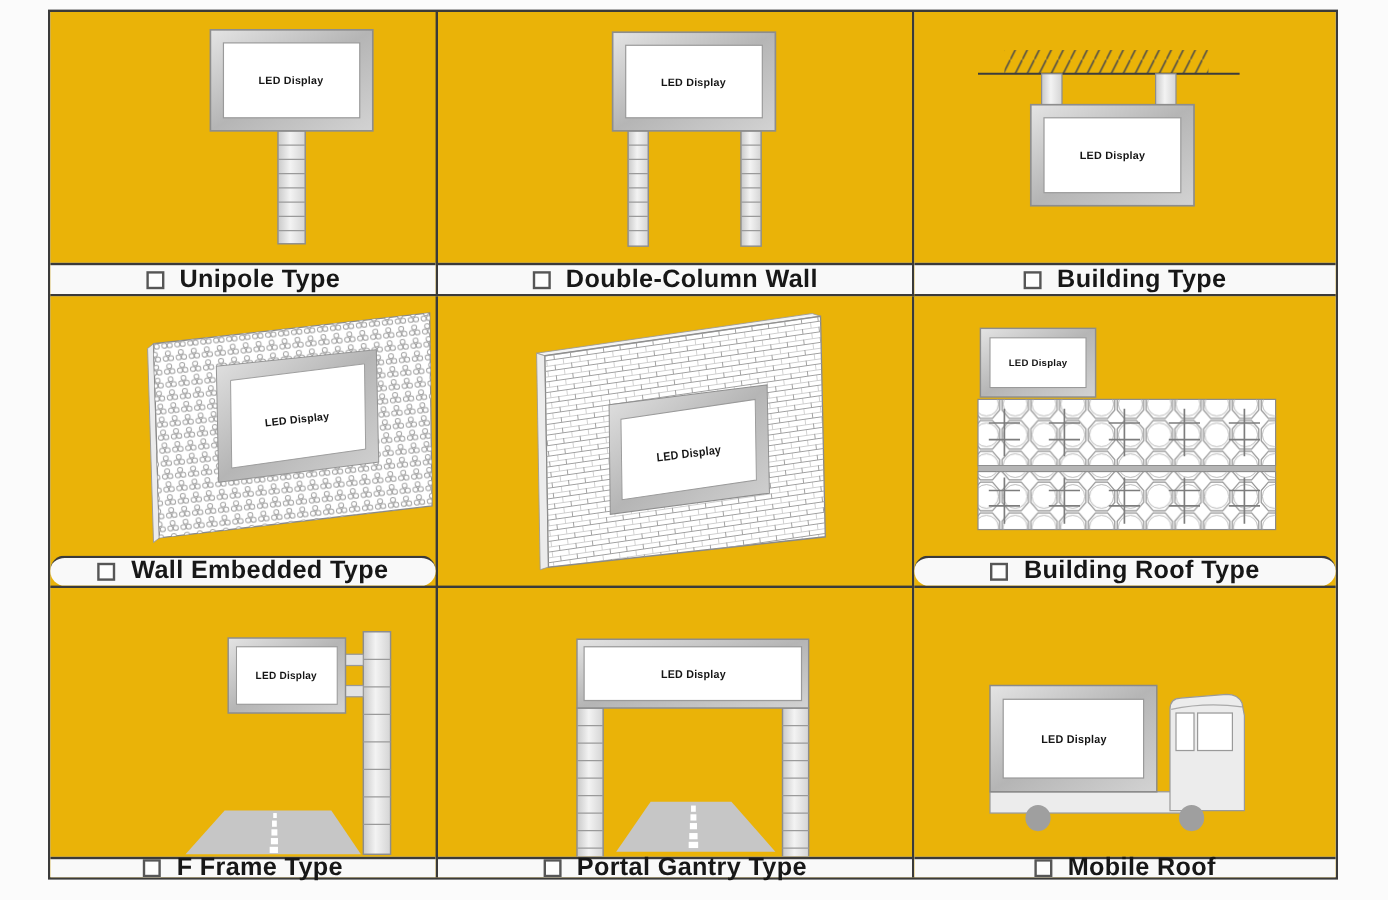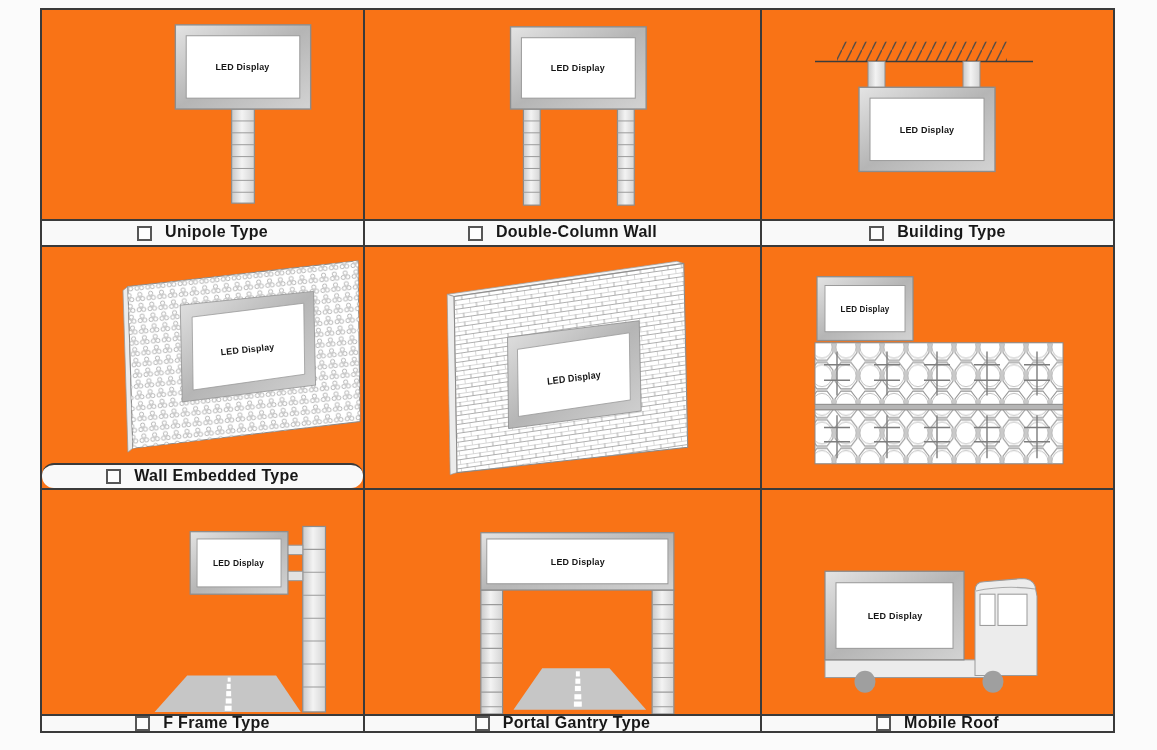--- a/index.html
+++ b/index.html
@@ -12,40 +12,40 @@
   .board{
     position:absolute;left:40px;top:8px;width:1075px;height:725px;
     box-sizing:border-box;border:2px solid #3a3a3a;background:#f9f9f9;
     display:grid;
     grid-template-columns:323px 397px 351px;
     grid-template-rows:237px 243px 241px;
   }
   .cell{
     box-sizing:border-box;display:flex;flex-direction:column;
     border-right:2px solid #3a3a3a;border-bottom:2px solid #3a3a3a;
-    background:#f97316;
+    background:#eab308;
   }
   .cell.last-col{border-right:none;}
   .cell.last-row{border-bottom:none;}
   .art{flex:1 1 auto;position:relative;overflow:hidden;}
   .art svg{display:block;width:100%;height:100%;}
   .label-row{
     box-sizing:border-box;flex:0 0 auto;
     display:flex;align-items:center;justify-content:center;gap:13px;
     border-top:2px solid #3a3a3a;background:#f9f9f9;
   }
   .r1 .label-row{height:26px;}
   .r2 .label-row{height:25px;border-radius:12px;}
   .r3 .label-row{height:17px;}
   .checkbox{
     width:15px;height:15px;box-sizing:border-box;
     border:2px solid #565656;background:#fdfdfd;flex:0 0 auto;
   }
   .type-label{
-    font-size:16px;font-weight:700;color:#171717;letter-spacing:.3px;
+    font-size:21px;font-weight:700;color:#171717;letter-spacing:.3px;
     white-space:nowrap;line-height:1;padding-bottom:2px;
   }
   svg text.led{
     font-family:"Liberation Sans", sans-serif;font-weight:700;
     fill:#151515;letter-spacing:.2px;
   }
 </style>
 </head>
 <body>
 
@@ -200,20 +200,24 @@
           <path d="M75 95V135 M62 107H88 M62 121H88 M125 95V135 M112 107H138 M112 121H138 M175 95V135 M162 107H188 M162 121H188 M225 95V135 M212 107H238 M212 121H238 M275 95V135 M262 107H288 M262 121H288" stroke="#7d7d7d" stroke-width="1.4" fill="none"></path>
           <path d="M75 153V192 M62 164H88 M62 177H88 M125 153V192 M112 164H138 M112 177H138 M175 153V192 M162 164H188 M162 177H188 M225 153V192 M212 164H238 M212 177H238 M275 153V192 M262 164H288 M262 177H288" stroke="#7d7d7d" stroke-width="1.4" fill="none"></path>
         </g>
         <g>
           <rect x="55" y="27" width="96" height="58" fill="url(#gMetal)" stroke="#8d8d8d" stroke-width="1.2"></rect>
           <rect x="63" y="35" width="80" height="42" fill="#ffffff" stroke="#9a9a9a" stroke-width="0.9"></rect>
           <text class="led" x="103" y="59" font-size="8" text-anchor="middle">LED Display</text>
         </g>
       </svg>
     </div>
+    <div class="label-row">
+      <span class="checkbox"></span>
+      <span class="type-label">Building Roof Type</span>
+    </div>
   </div>
 
   <div class="cell r3 last-row">
     <div class="art">
       <svg viewBox="0 0 325 215" preserveAspectRatio="none">
         <g>
           <polygon points="147,178 237,178 262,213 114,213" fill="#c6c6c6"></polygon>
           <g fill="#ffffff">
             <rect x="188" y="180" width="3" height="4"></rect>
             <rect x="187" y="186" width="4" height="5"></rect>

